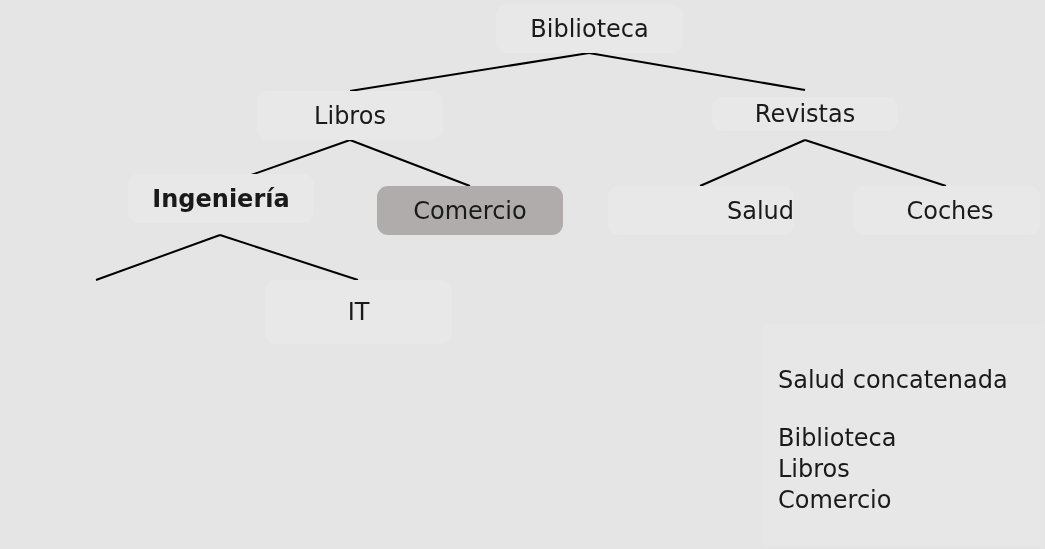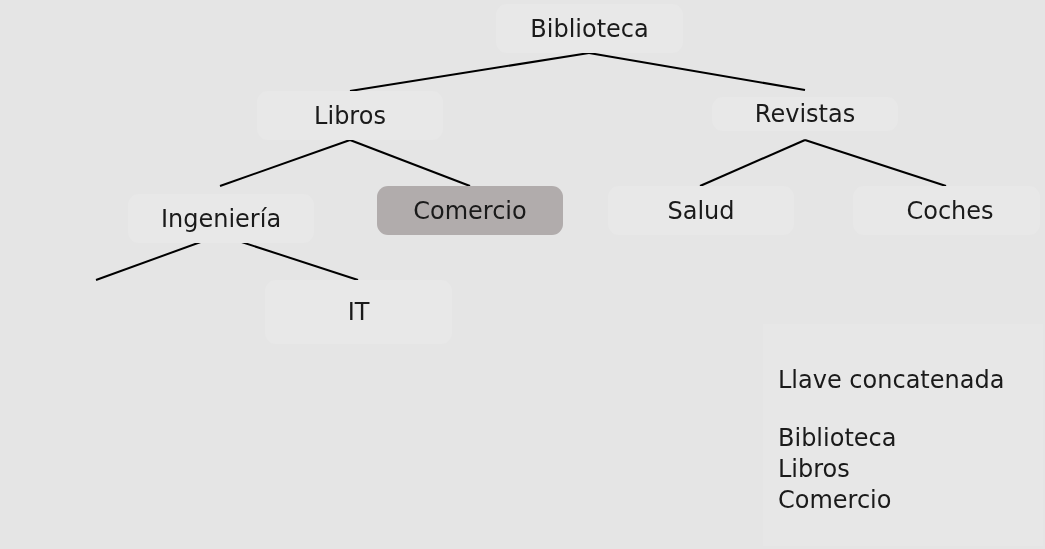--- a/index.html
+++ b/index.html
@@ -34,23 +34,23 @@
     font-size: 24px;
     color: #1a1a1a;
     white-space: nowrap;
   }
   .node.highlight {
     background: #b1acac;
   }
   .n-biblioteca { left: 496px; top: 4px;  width: 187px; }
   .n-libros     { left: 257px; top: 91px; }
   .n-revistas   { left: 712px; top: 90px; height: 34px; margin-top: 7px; }
-  .n-ingenieria { left: 128px; top: 194px; }
+  .n-ingenieria { left: 128px; top: 174px; font-weight: bold; }
   .n-comercio   { left: 377px; top: 186px; }
-  .n-salud      { left: 608px; top: 186px; }
+  .n-salud      { left: 608px; top: 186px; justify-content: flex-end; }
   .n-coches     { left: 853px; top: 186px; width: 187px; padding-left: 7px; }
   .n-ece1       { left: 3px;   top: 280px; width: 187px; height: 51px; }
   .n-it         { left: 265px; top: 280px; width: 187px; height: 64px; }
 
   .legend {
     position: absolute;
     left: 763px;
     top: 324px;
     width: 280px;
     height: 222px;
@@ -111,19 +111,19 @@
   <div class="node n-coches">
     <span>Coches</span>
   </div>
 
 
   <div class="node n-it">
     <span>IT</span>
   </div>
 
   <div class="legend">
-    <div class="legend-title">Llave concatenada</div>
+    <div class="legend-title">Salud concatenada</div>
     <div class="legend-item">Biblioteca</div>
     <div class="legend-item">Libros</div>
     <div class="legend-item">Comercio</div>
   </div>
 
 </div>
 
 </body></html>

